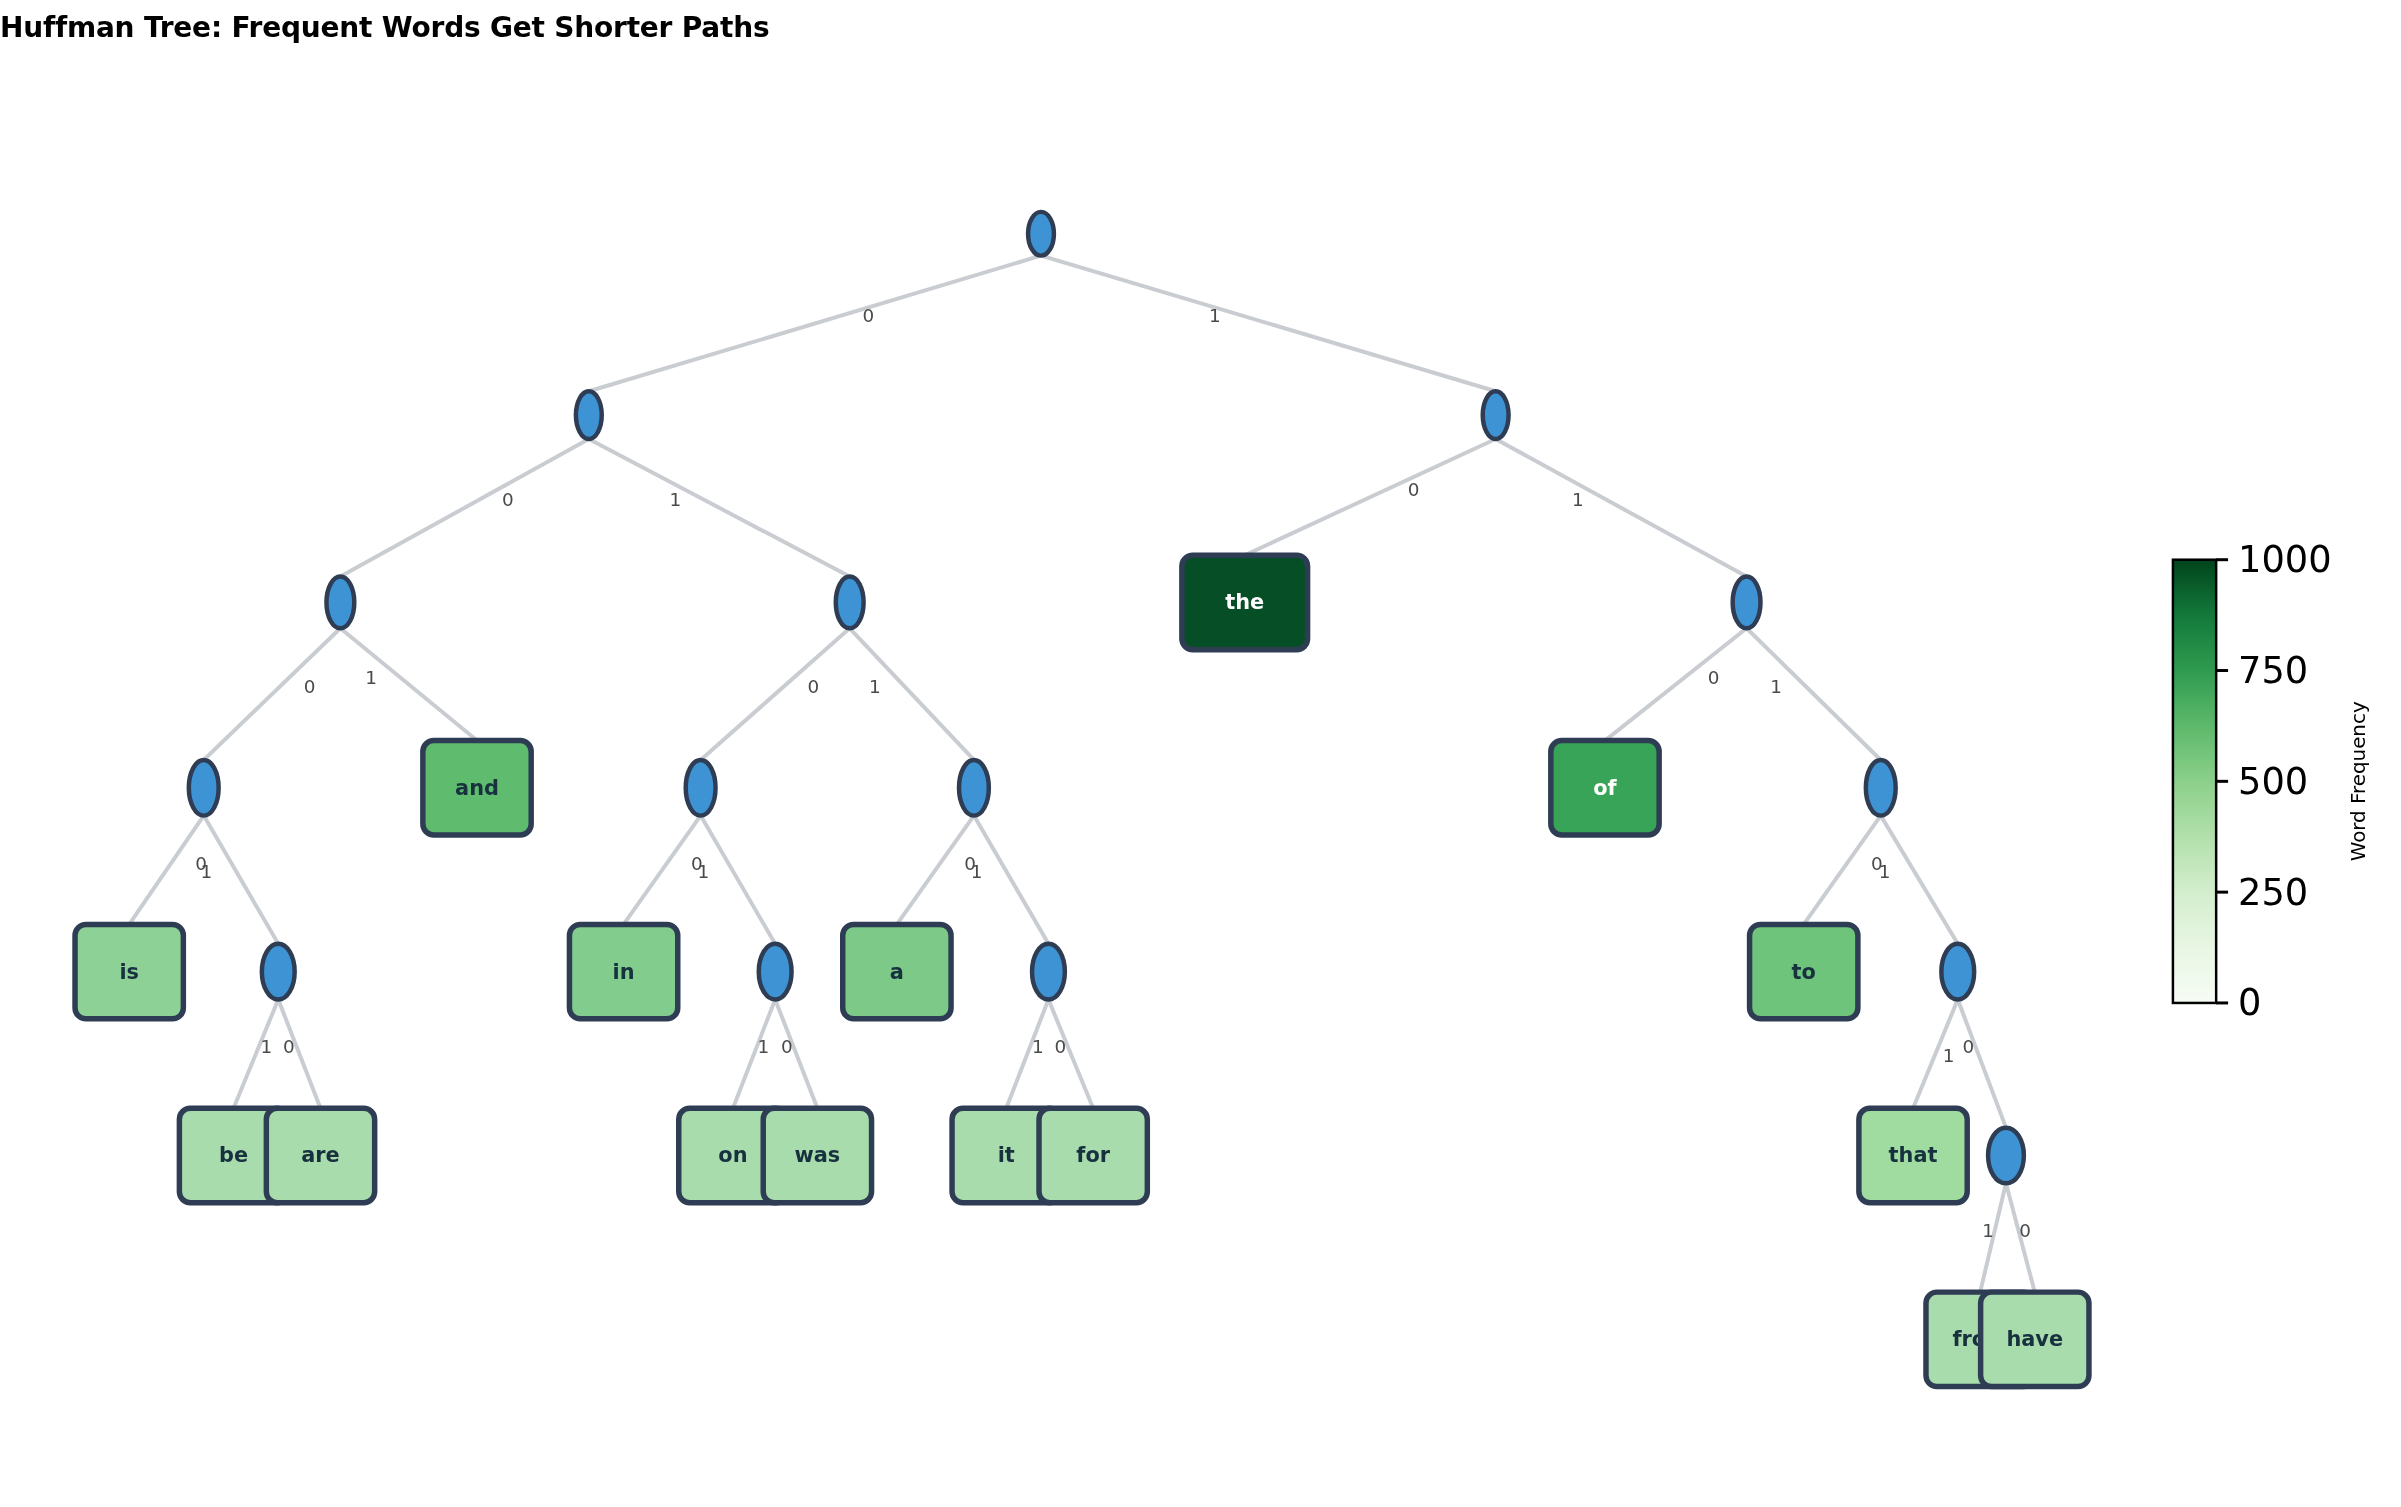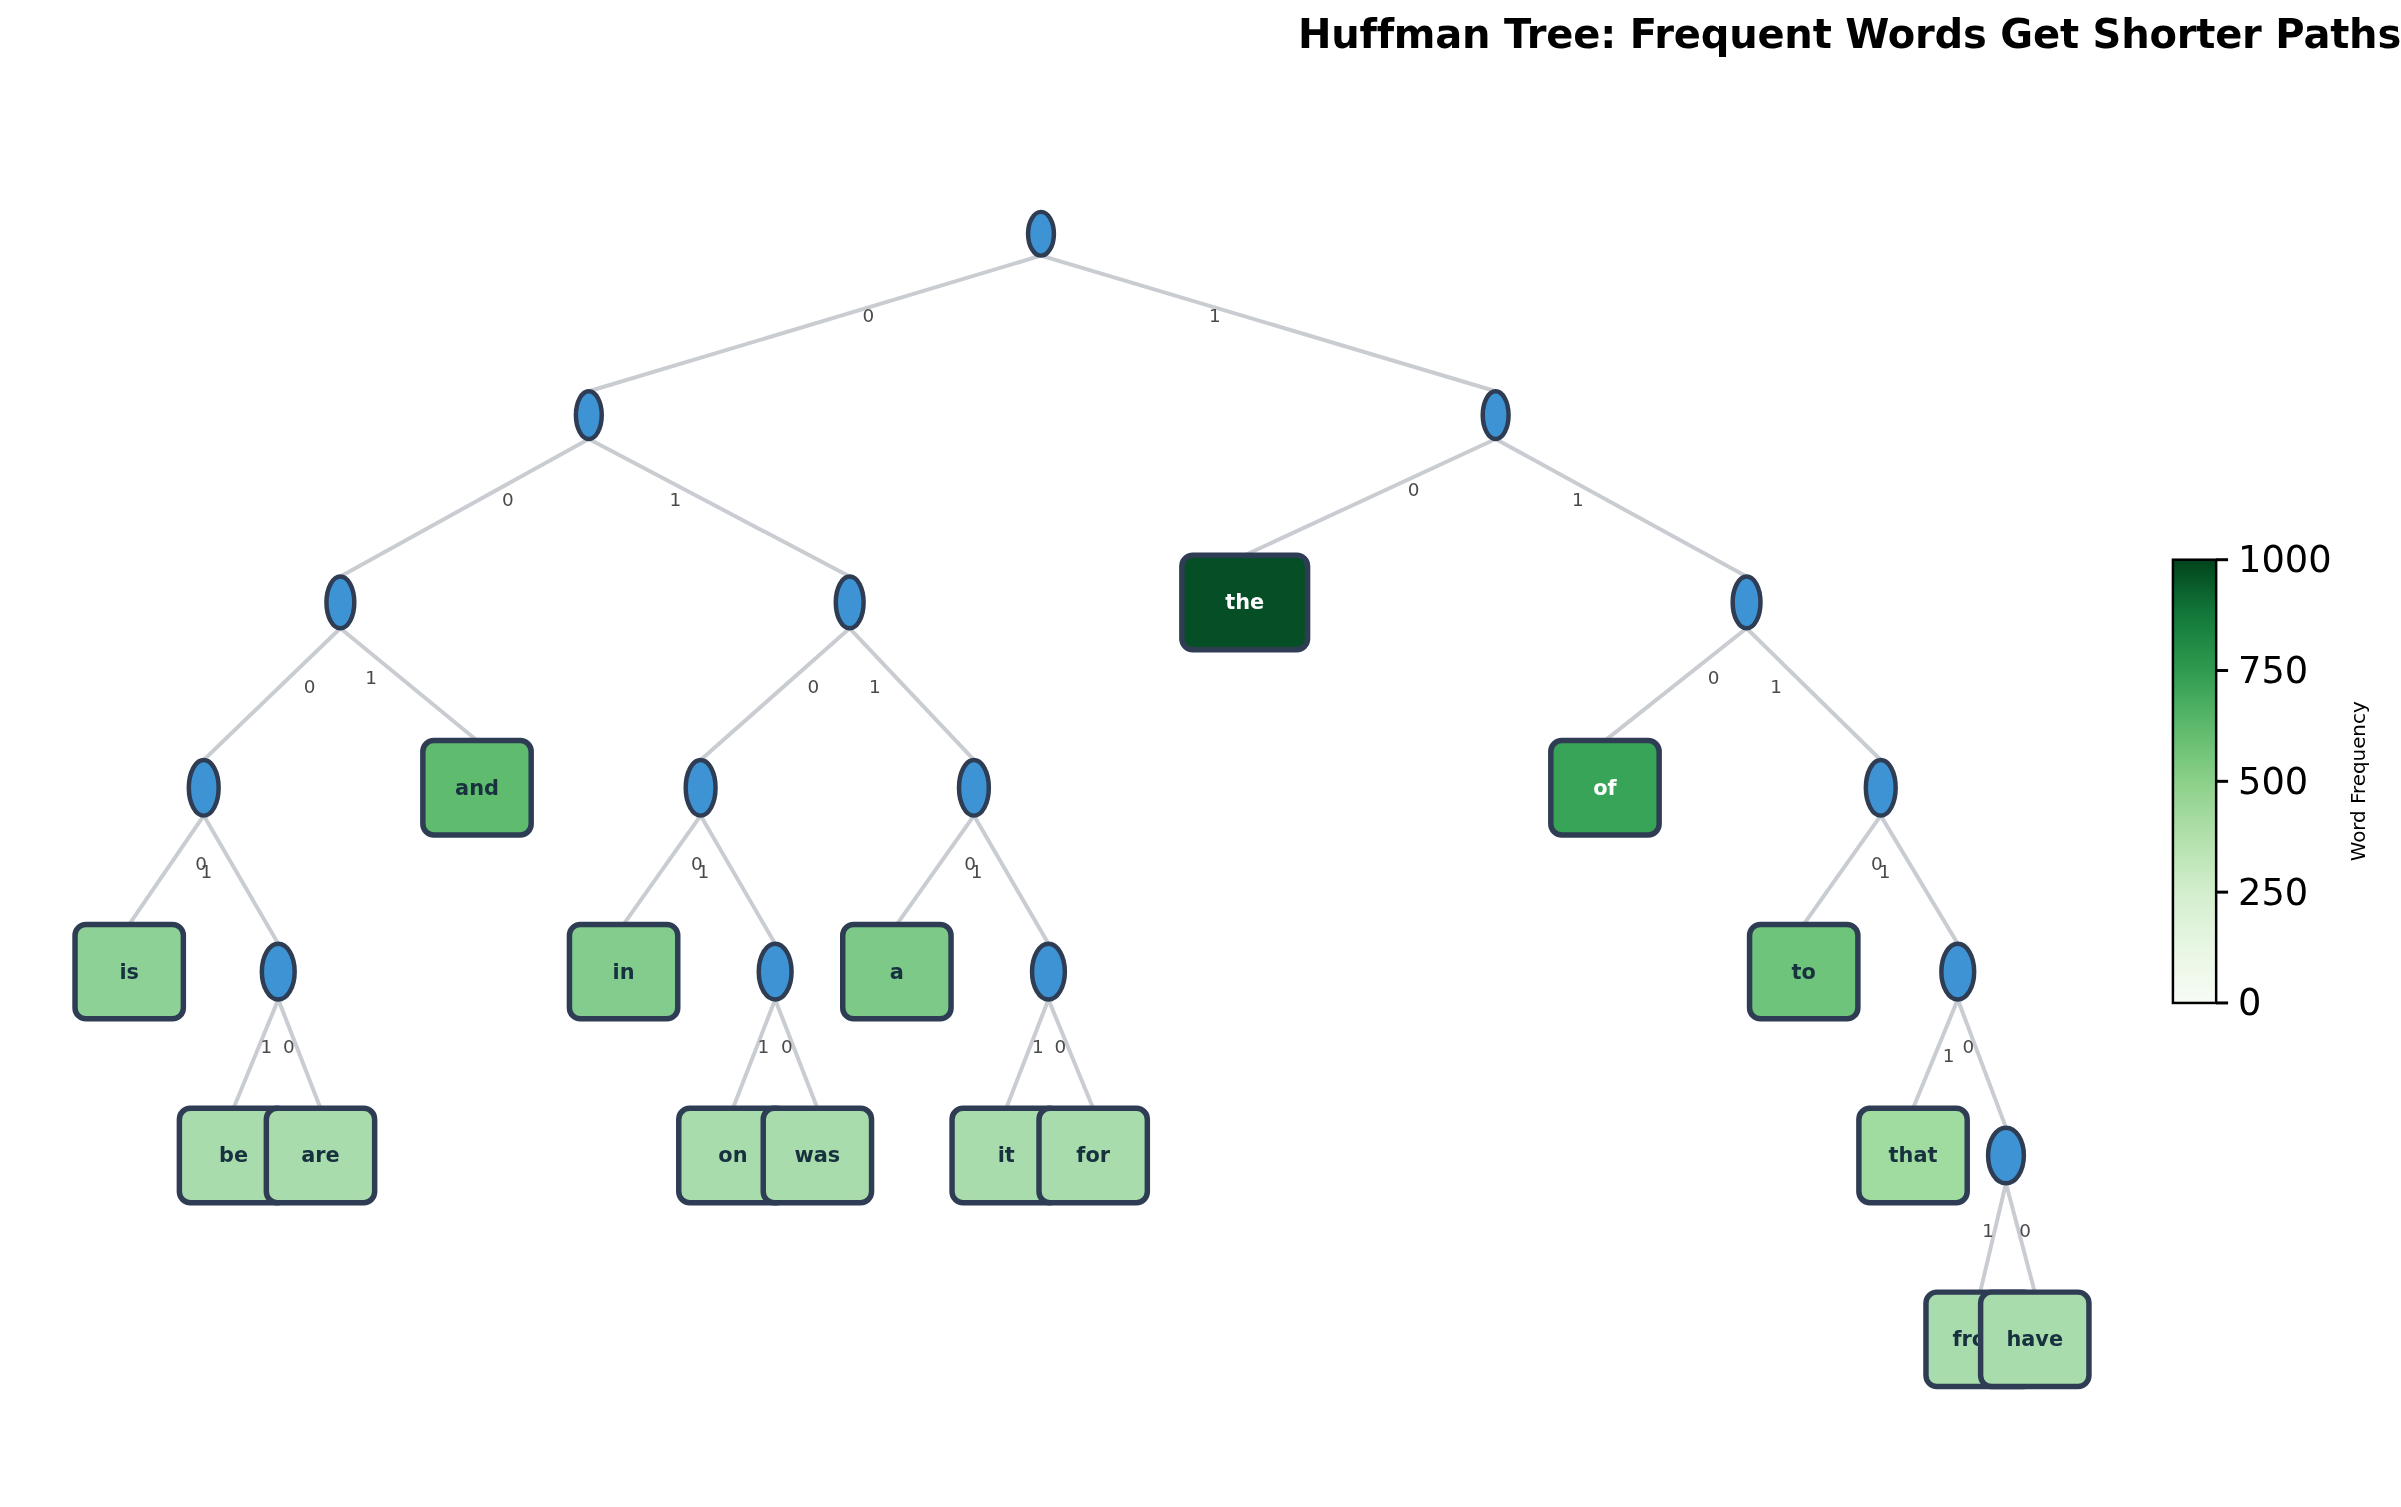--- a/index.html
+++ b/index.html
@@ -13,22 +13,22 @@
   }
   #figure {
     position: absolute;
     left: 0; top: 0;
     width: 2401px; height: 1508px;
   }
   #title {
     position: absolute;
     left: 0; top: 11px;
     width: 2401px;
-    text-align: right;
-    font-size: 40px;
+    text-align: left;
+    font-size: 28px;
     font-weight: bold;
     color: #000000;
     letter-spacing: -0.2px;
     font-family: "DejaVu Sans", sans-serif;
   }
   svg#tree-canvas {
     position: absolute;
     left: 0; top: 0;
     width: 2401px; height: 1508px;
   }

